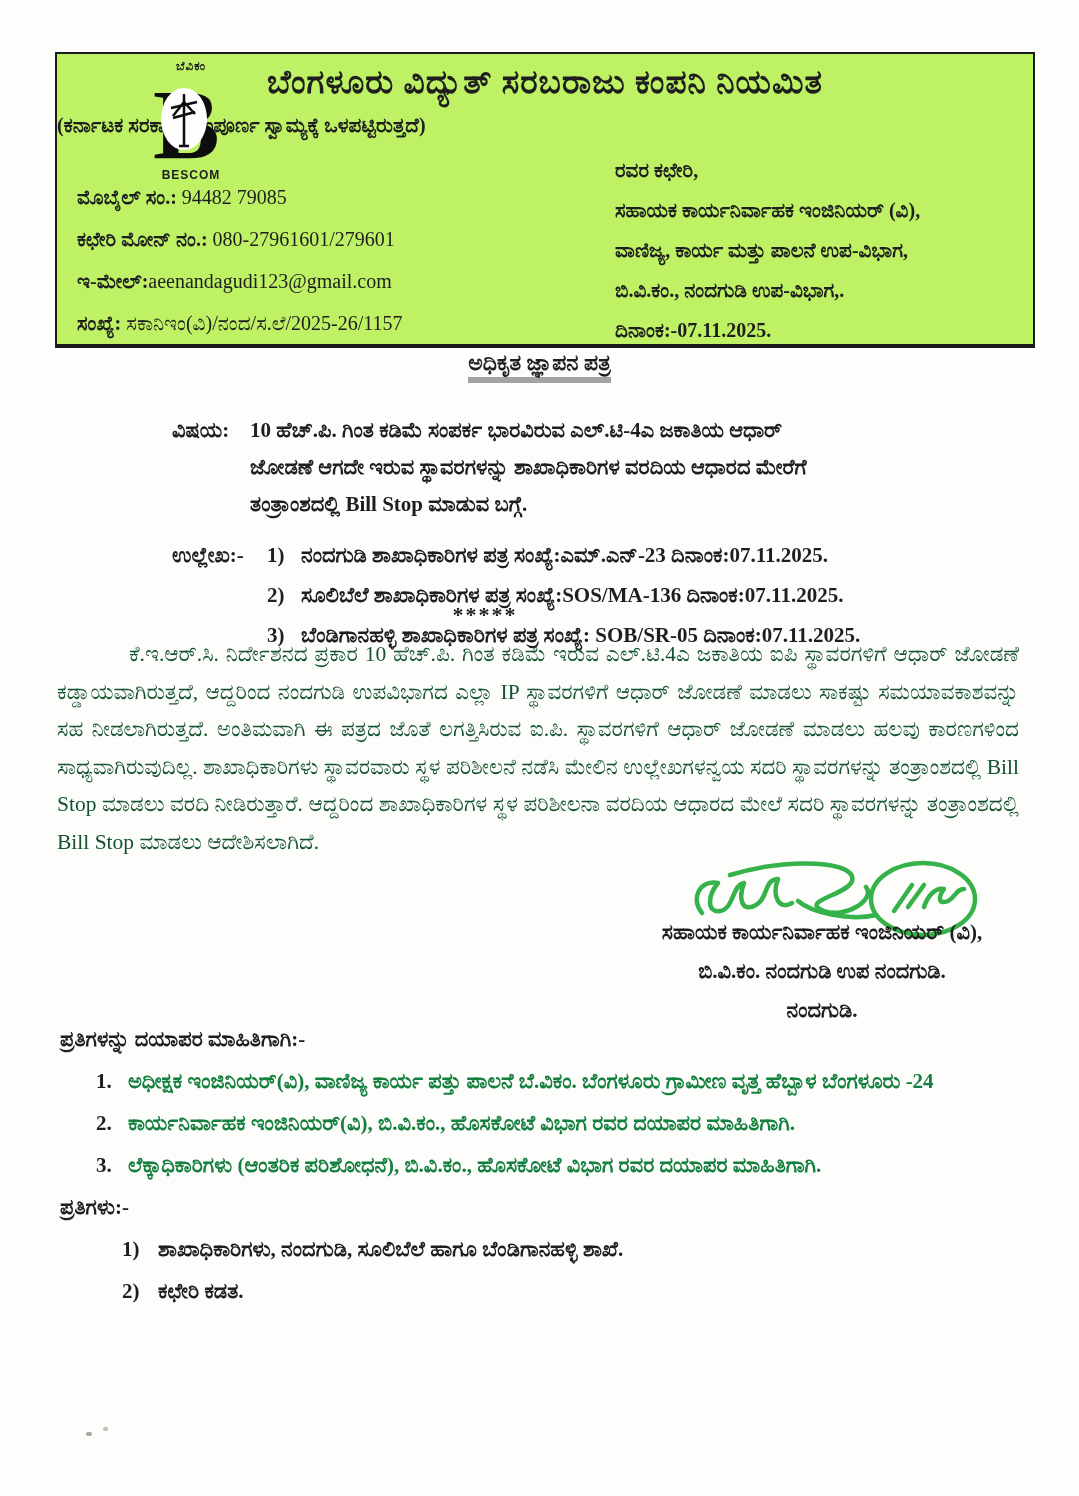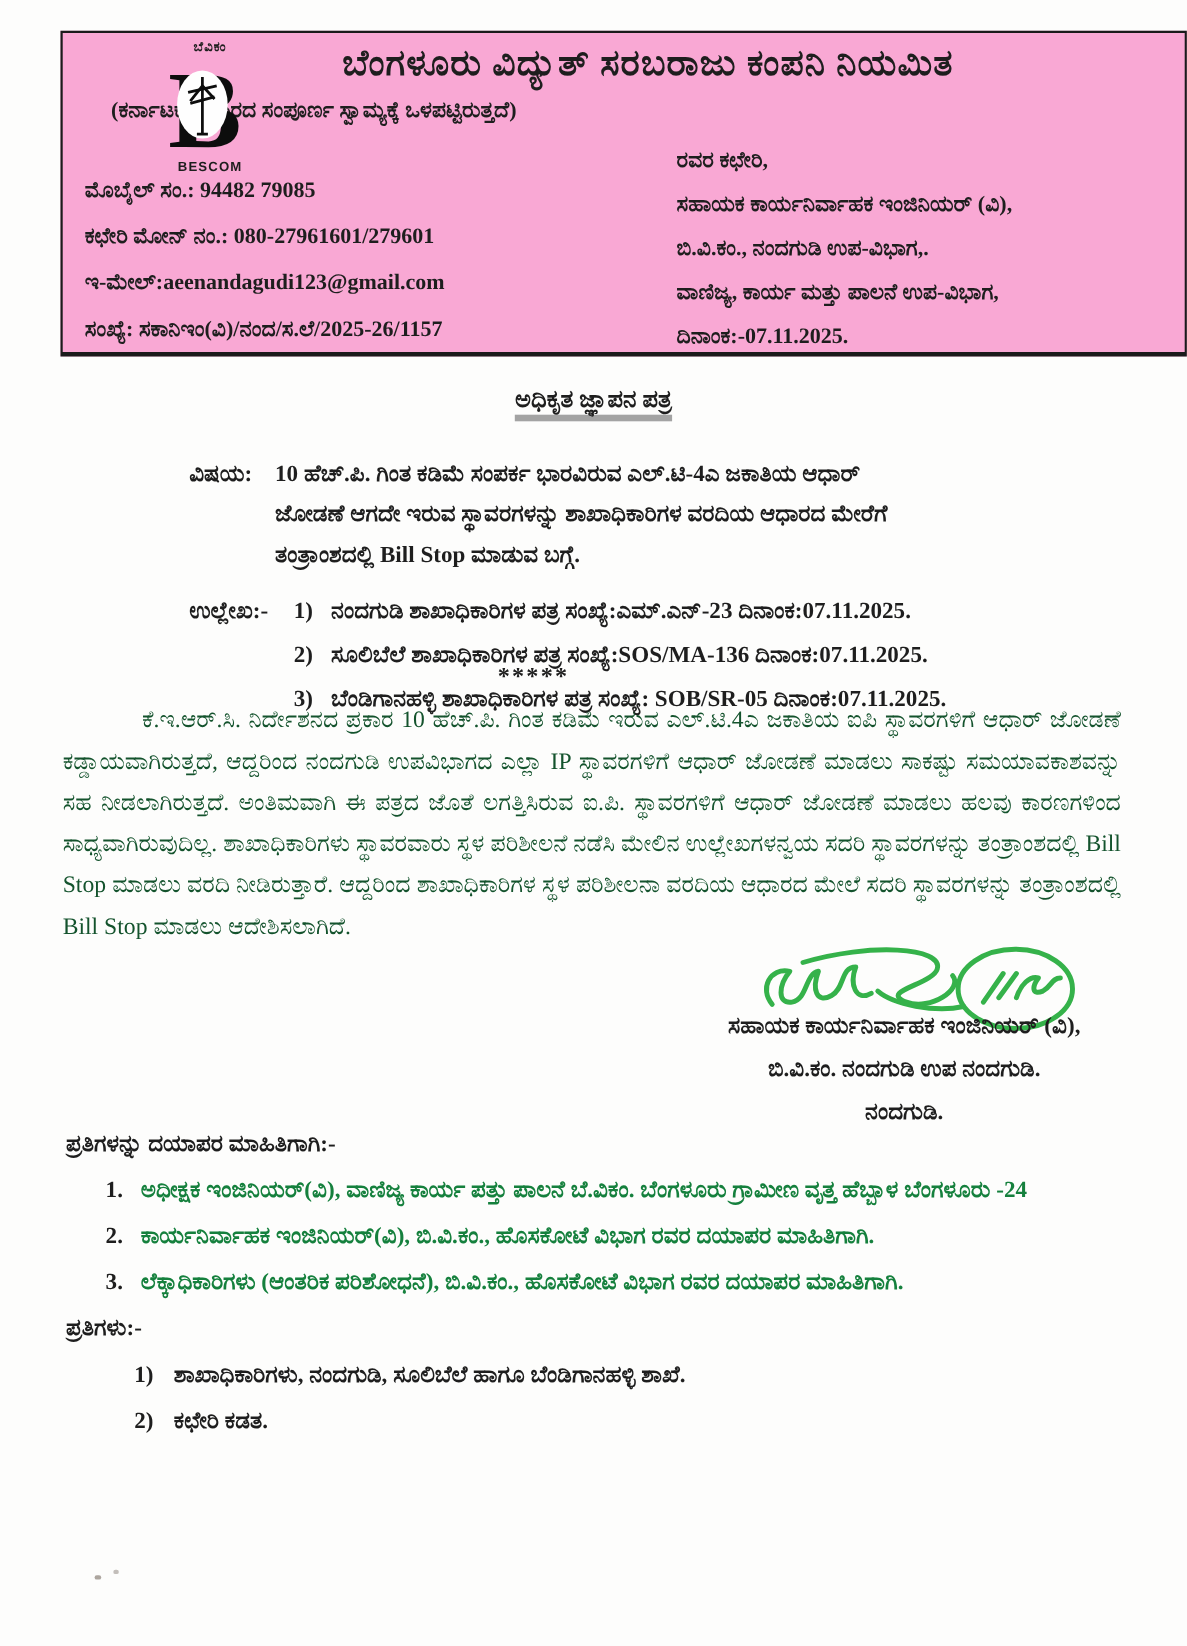--- a/index.html
+++ b/index.html
@@ -8,24 +8,23 @@
     background:#fdfdfc;
     font-family:"Liberation Serif", serif;
     color:#1e1e1e;
     position:relative;
     overflow:hidden;
   }
   .page{position:absolute;inset:0;}
 
   
   .header-box{
-    position:absolute;left:55px;top:28px;width:976px;height:290px;
+    position:absolute;left:55px;top:52px;width:976px;height:290px;
     border:2px solid #1b1b1b;border-bottom-width:4px;
-    background:#f9a8d4;
-    padding-left:44px;
+    background:#bef264;
   }
   .logo{position:absolute;left:88px;top:6px;width:92px;text-align:center;line-height:1;}
   .logo-top{font-size:12px;font-weight:bold;letter-spacing:1px;}
   .logo-art{position:relative;width:80px;height:96px;margin:0 auto;}
   .logo-bottom{font-size:12px;font-weight:bold;font-family:"Liberation Sans",sans-serif;letter-spacing:1px;margin-top:1px;}
   .company-name{
     text-align:center;padding-top:10px;
     font-size:33px;font-weight:bold;letter-spacing:1px;
   }
   .company-subtitle{
@@ -34,21 +33,21 @@
   }
   .office-col{
     position:absolute;left:558px;top:96px;
     font-size:20px;font-weight:bold;line-height:40px;white-space:nowrap;
   }
   .contact-col{
     position:absolute;left:20px;top:122px;
     font-size:20px;line-height:42px;white-space:nowrap;
   }
   .contact-col .lbl{font-weight:bold;}
-  .contact-col .val{font-weight:bold;text-align:center;}
+  .contact-col .val{font-weight:normal;text-align:center;}
 
   
   .doc-title{
     position:absolute;top:350px;left:0;width:1079px;text-align:center;
     font-size:22px;font-weight:bold;
   }
   .doc-title span{border-bottom:6px solid #a3a3a3;padding-bottom:2px;}
 
   
   .subject{
@@ -125,22 +124,22 @@
       </div>
       <div class="logo-bottom">BESCOM</div>
     </div>
 
     <div class="company-name">ಬೆಂಗಳೂರು ವಿದ್ಯುತ್ ಸರಬರಾಜು ಕಂಪನಿ ನಿಯಮಿತ</div>
     <div class="company-subtitle">(ಕರ್ನಾಟಕ ಸರಕಾರದ ಸಂಪೂರ್ಣ ಸ್ವಾಮ್ಯಕ್ಕೆ ಒಳಪಟ್ಟಿರುತ್ತದೆ)</div>
 
     <div class="office-col">
       <div>ರವರ ಕಛೇರಿ,</div>
       <div>ಸಹಾಯಕ ಕಾರ್ಯನಿರ್ವಾಹಕ ಇಂಜಿನಿಯರ್ (ವಿ),</div>
+      <div>ವಾಣಿಜ್ಯ, ಕಾರ್ಯ ಮತ್ತು ಪಾಲನೆ ಉಪ-ವಿಭಾಗ,</div>
       <div>ಬಿ.ವಿ.ಕಂ., ನಂದಗುಡಿ ಉಪ-ವಿಭಾಗ,.</div>
-      <div>ವಾಣಿಜ್ಯ, ಕಾರ್ಯ ಮತ್ತು ಪಾಲನೆ ಉಪ-ವಿಭಾಗ,</div>
       <div>ದಿನಾಂಕ:-07.11.2025.</div>
     </div>
 
     <div class="contact-col">
       <div>
         <span class="lbl">ಮೊಬೈಲ್ ಸಂ.:</span>
         <span class="val">94482 79085</span>
       </div>
       <div>
         <span class="lbl">ಕಛೇರಿ ಮೋನ್ ನಂ.:</span>

